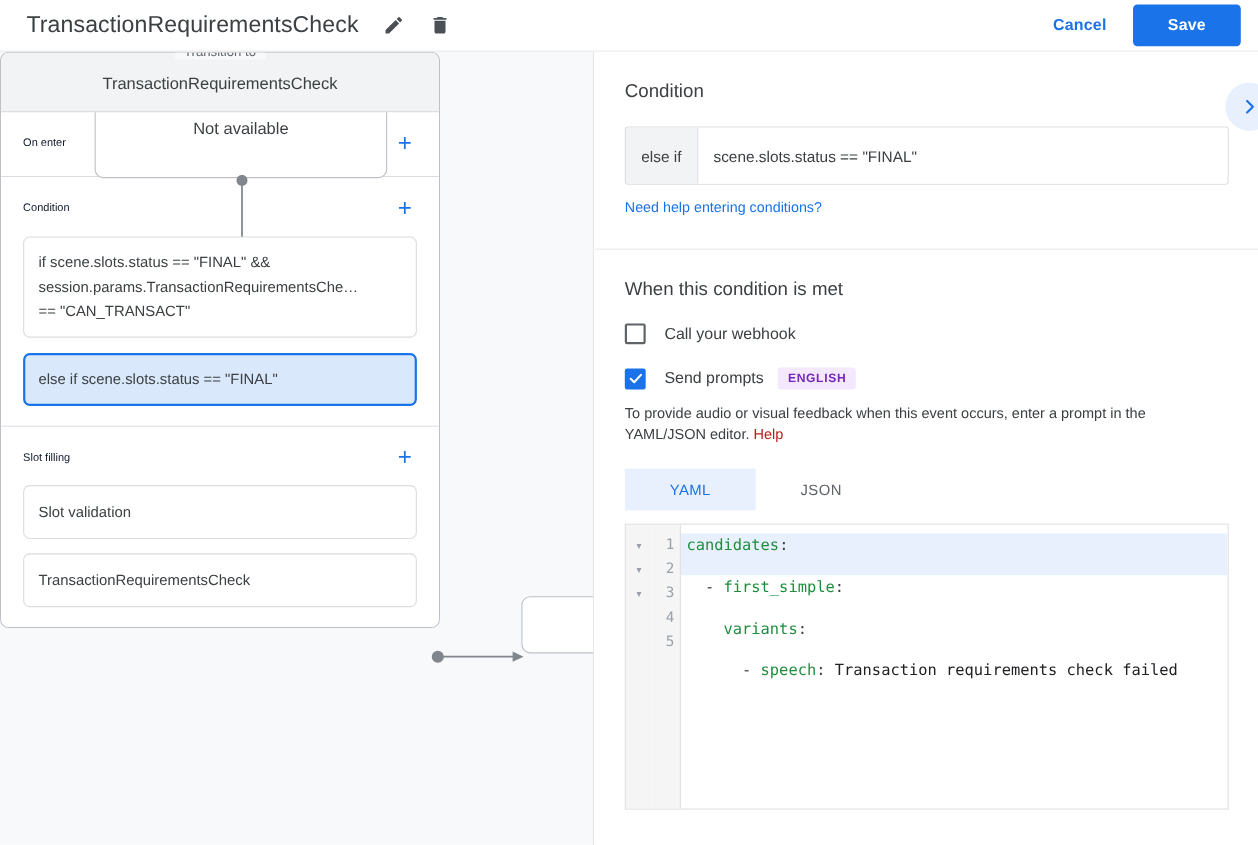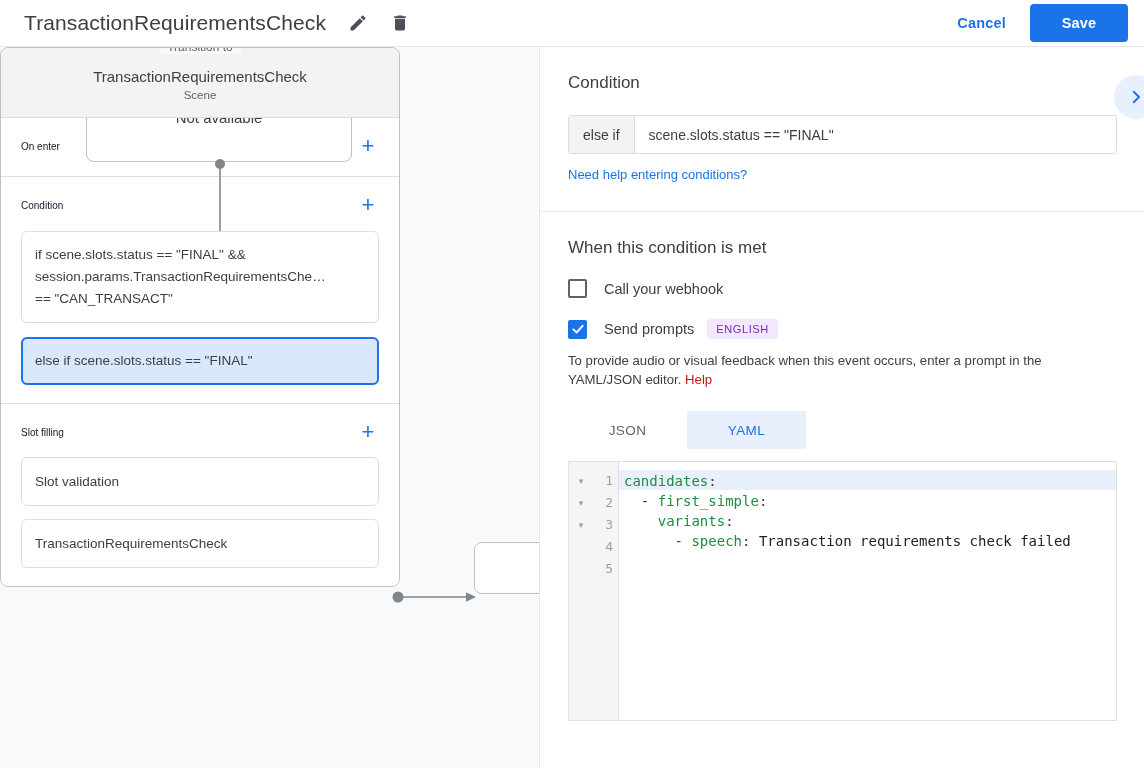--- a/index.html
+++ b/index.html
@@ -172,21 +172,21 @@
     position: absolute; right: -14px; top: 28px;
     width: 44px; height: 44px; border-radius: 22px;
     background: #e8f0fe; border: none;
     display: flex; align-items: center; justify-content: center;
     cursor: pointer;
   }
 
   .cond-input-row {
     display: flex; margin-top: 22px;
     border: 1px solid #dadce0; border-radius: 3px;
-    height: 39px; overflow: hidden;
+    height: 53px; overflow: hidden;
   }
   .cond-prefix {
     background: #f1f3f4;
     border-right: 1px solid #dadce0;
     display: flex; align-items: center;
     padding: 0 14px;
     font-size: 14px; color: #3c4043;
   }
   .cond-input {
     flex: 1; border: none; outline: none;
@@ -205,21 +205,21 @@
     cursor: pointer; flex: none;
     display:flex; align-items:center; justify-content:center;
   }
   .cbox.checked { background: #1a73e8; border-color: #1a73e8; }
   .check-label {
     margin-left: 17px; font-size: 14.5px; color: #3c4043; font-weight: 400;
   }
   .lang-badge {
     margin-left: 13px;
     background: #f3e8fd; color: #7627bb;
-    font-size: 11px; font-weight: 400; letter-spacing: .6px;
+    font-size: 11px; font-weight: 700; letter-spacing: .6px;
     padding: 4px 9px; border-radius: 3px;
   }
   .helper-text {
     margin-top: 12px; font-size: 13.2px; color: #3c4043; line-height: 19px;
     max-width: 552px;
   }
   .helper-text a { color: #b91c1c; text-decoration: none; cursor: pointer; }
 
   
   .fmt-tabs { display: flex; margin-top: 22px; }
@@ -259,21 +259,21 @@
   .ed-gutter div {
     height: 22px; line-height: 22px;
     font-family: "DejaVu Sans Mono", monospace;
     font-size: 13px; color: #9aa0a6; padding-right: 5px;
   }
   .ed-code {
     flex: 1; padding-top: 8px; overflow: hidden;
     font-family: "DejaVu Sans Mono", monospace;
     font-size: 14px; white-space: pre;
   }
-  .ed-code .row { height: 20px; line-height: 22px; padding-left: 5px; }
+  .ed-code .row { height: 38px; line-height: 22px; padding-left: 5px; }
   .ed-code .row.hl { background: #e8f0fe; }
   .tok-key { color: #1e8e3e; }
   .tok-punct { color: #3c4043; }
   .tok-val { color: #202124; }
 </style>
 </head>
 <body>
 
 <div class="app-header">
   <div class="header-title">TransactionRequirementsCheck</div>
@@ -306,21 +306,20 @@
   <svg class="vconn" width="14" height="108" viewBox="0 0 14 108">
     <circle cx="7" cy="5" r="5" fill="#80868b"></circle>
     <line x1="7" y1="5" x2="7" y2="96" stroke="#80868b" stroke-width="1.6"></line>
     <polygon points="7,106 2.2,95 11.8,95" fill="#80868b"></polygon>
   </svg>
 
   <div id="transition-to-card">
     <div class="tt-header">
       <span id="transition-to-legend">Transition to</span>
       <div class="tt-title">TransactionRequirementsCheck</div>
-      <div class="tt-sub">Scene</div>
     </div>
 
     <div class="tt-section">
       <div class="tt-section-head">
         <span class="tt-section-title">On enter</span>
         <button class="plus-btn">+</button>
       </div>
     </div>
 
     <div class="tt-section">
@@ -393,22 +392,22 @@
       <span class="check-label">Send prompts</span>
       <span class="lang-badge">ENGLISH</span>
     </div>
 
     <div class="helper-text">
       <span>To provide audio or visual feedback when this event occurs, enter a prompt in the YAML/JSON editor.</span>
       <a>Help</a>
     </div>
 
     <div class="fmt-tabs">
+      <button class="fmt-tab active">YAML</button>
       <button class="fmt-tab">JSON</button>
-      <button class="fmt-tab active">YAML</button>
     </div>
 
     <div class="editor">
       <div class="ed-fold">
         <div>▾</div>
         <div>▾</div>
         <div>▾</div>
         <div></div>
         <div></div>
       </div>

